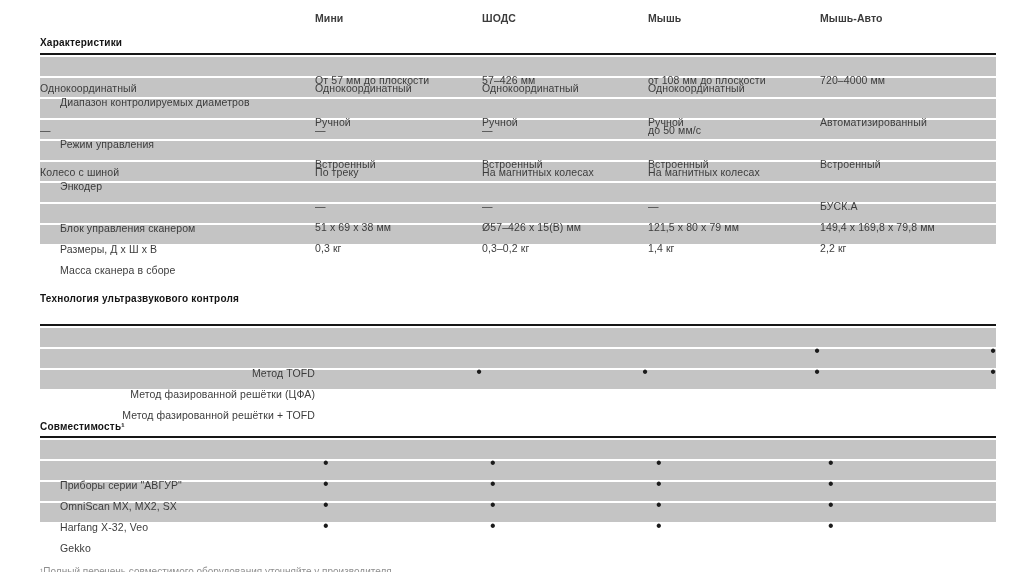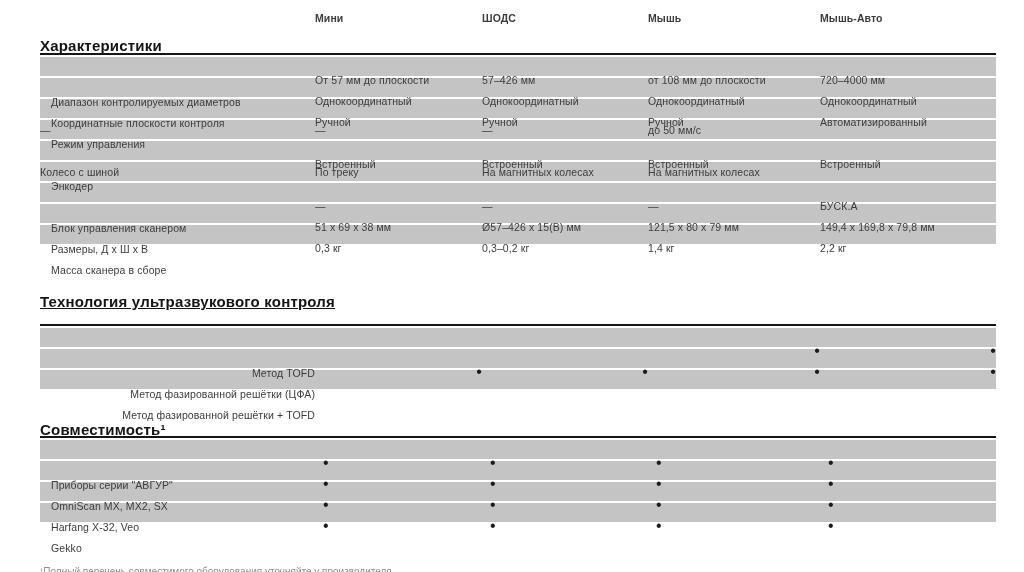--- a/index.html
+++ b/index.html
@@ -16,42 +16,42 @@
     position:absolute;left:40px;width:956px;
   }
   .header-row{top:12px;}
   .col-head{
     font-weight:bold;font-size:11px;color:#2b2b2b;
     letter-spacing:0.2px;white-space:nowrap;
   }
 
   .section-title{
     position:absolute;left:40px;
-    font-size:15px;font-weight:bold;color:#141414;
+    font-size:10px;font-weight:bold;color:#141414;
     letter-spacing:0.2px;white-space:nowrap;
   }
 
   .rows{
     position:absolute;left:40px;width:956px;
     border-top:2px solid #161616;
     padding-top:2px;
   }
   .row{
     display:grid;
     grid-template-columns:275px 167px 166px 172px 176px;
     height:19px;margin-bottom:2px;
     background:#c4c4c4;
     align-items:center;
   }
   .cell{
     font-size:10.5px;color:#3c3c3c;
     white-space:nowrap;overflow:hidden;
     letter-spacing:0.1px;
   }
-  .label-cell{padding-left:11px;margin-top:45px;}
+  .label-cell{padding-left:20px;margin-top:45px;}
   .value-cell{padding-left:0;}
   .dot-cell{
     padding-left:8px;
     font-size:16px;line-height:8px;color:#1b1b1b;
   }
   .footnote{
     position:absolute;left:40px;top:566px;
     font-size:10px;color:#8f8f8f;white-space:nowrap;
   }
 </style>
@@ -70,21 +70,20 @@
       <div class="section-title" style="top: 37px;">Характеристики</div>
       <div class="rows" style="top: 53px;">
         <div class="row">
           <div class="cell label-cell">Диапазон контролируемых диаметров</div>
           <div class="cell value-cell">От 57 мм до плоскости</div>
           <div class="cell value-cell">57–426 мм</div>
           <div class="cell value-cell">от 108 мм до плоскости</div>
           <div class="cell value-cell">720–4000 мм</div>
         </div>
         <div class="row">
-          <div class="cell label-cell">Координатные плоскости контроля</div>
           <div class="cell value-cell">Однокоординатный</div>
           <div class="cell value-cell">Однокоординатный</div>
           <div class="cell value-cell">Однокоординатный</div>
           <div class="cell value-cell">Однокоординатный</div>
         </div>
         <div class="row">
           <div class="cell label-cell">Режим управления</div>
           <div class="cell value-cell">Ручной</div>
           <div class="cell value-cell">Ручной</div>
           <div class="cell value-cell">Ручной</div>
@@ -124,21 +123,21 @@
           <div class="cell value-cell">149,4 х 169,8 х 79,8 мм</div>
         </div>
         <div class="row">
           <div class="cell label-cell">Масса сканера в сборе</div>
           <div class="cell value-cell">0,3 кг</div>
           <div class="cell value-cell">0,3–0,2 кг</div>
           <div class="cell value-cell">1,4 кг</div>
           <div class="cell value-cell">2,2 кг</div>
         </div>
       </div>
-      <div class="section-title" style="top: 293px; text-decoration: underline;">Технология ультразвукового контроля</div>
+      <div class="section-title" style="top: 293px;">Технология ультразвукового контроля</div>
       <div class="rows" style="top: 324px; text-align: right;">
         <div class="row">
           <div class="cell label-cell">Метод TOFD</div>
           <div class="cell value-cell"></div>
           <div class="cell value-cell"></div>
           <div class="cell dot-cell">•</div>
           <div class="cell dot-cell">•</div>
         </div>
         <div class="row">
           <div class="cell label-cell">Метод фазированной решётки (ЦФА)</div>

